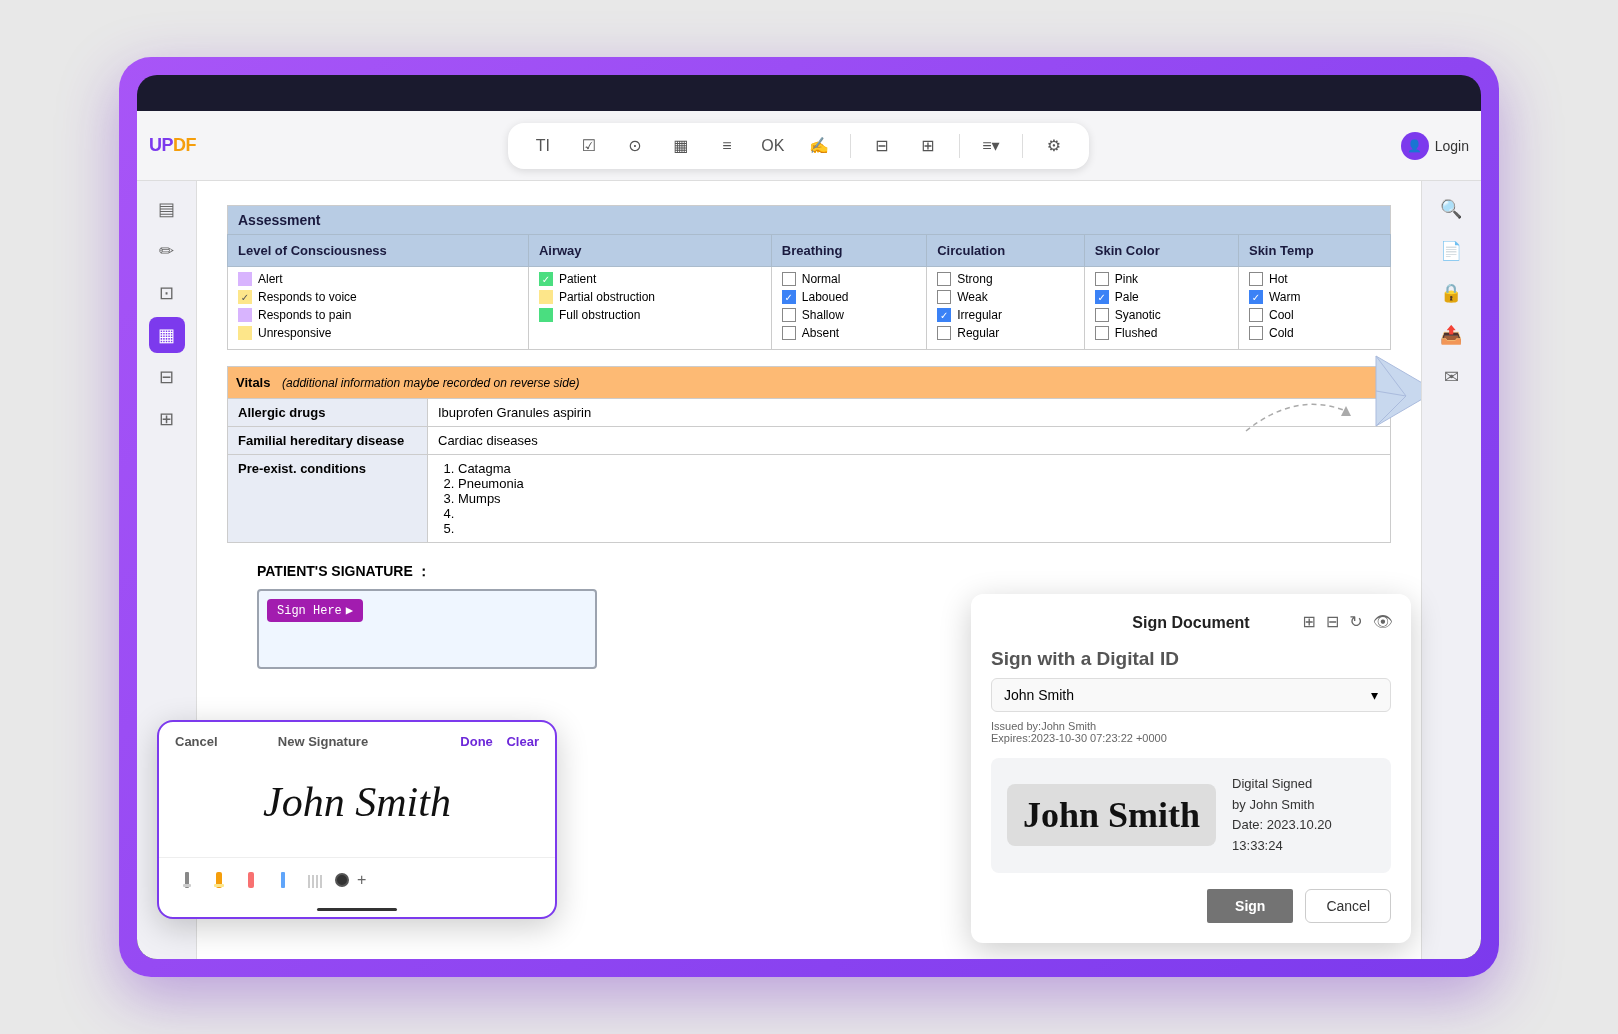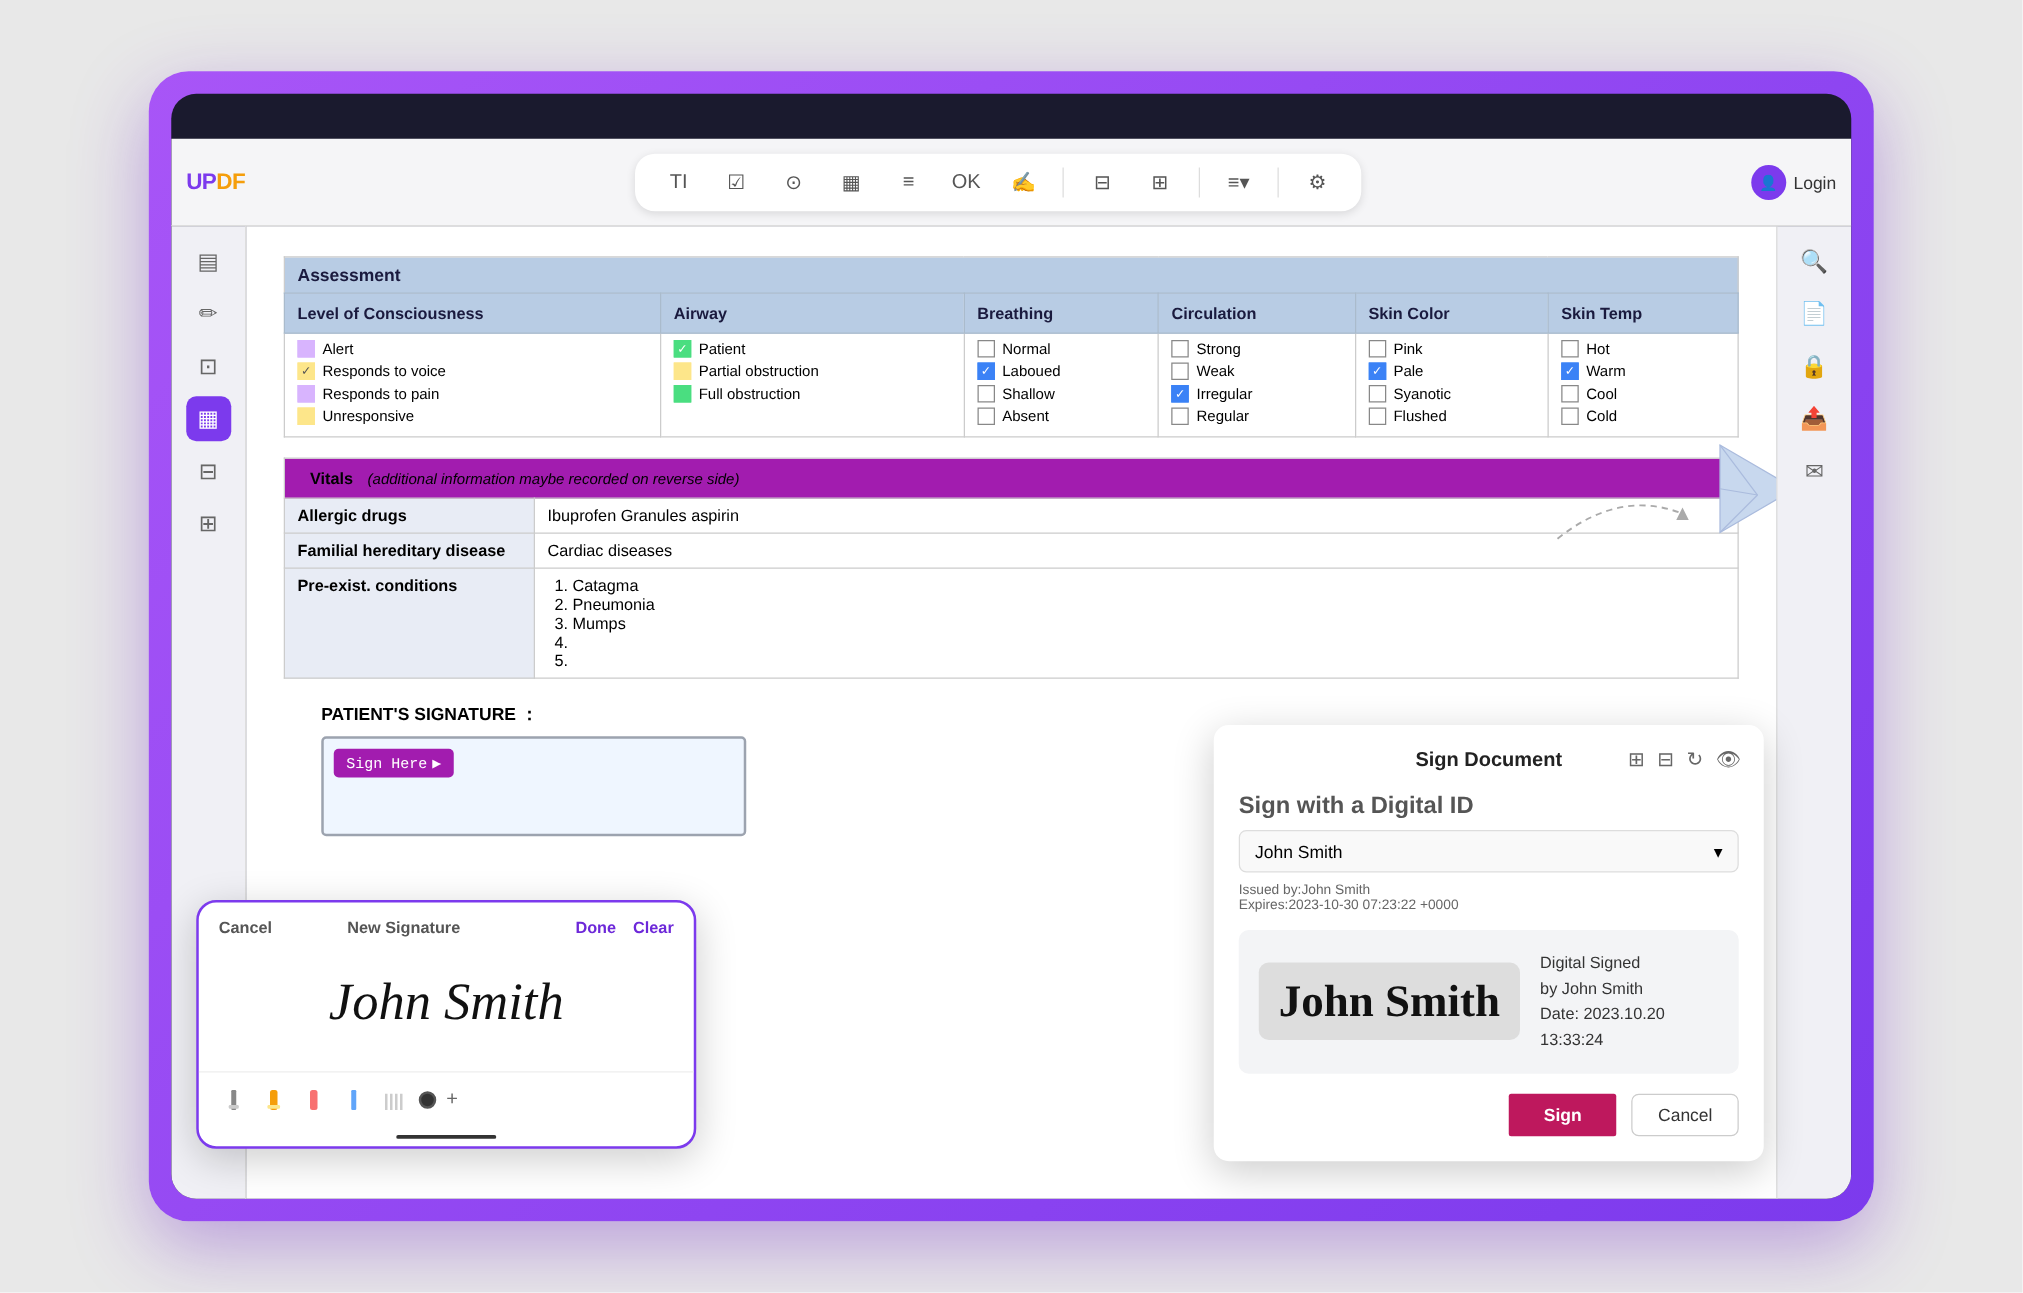--- a/index.html
+++ b/index.html
@@ -246,22 +246,22 @@
     
     .vitals-table {
       width: 100%;
       border-collapse: collapse;
       border: 1px solid #ccc;
       font-size: 13px;
       margin-top: 16px;
     }
 
     .vitals-header {
-      background: #a21caf;
-      padding: 8px 20px;
+      background: #fdba74;
+      padding: 8px 8px;
     }
 
     .vitals-row td {
       border: 1px solid #ccc;
       padding: 6px 10px;
       vertical-align: top;
     }
 
     .vitals-row td:first-child {
       font-weight: bold;
@@ -471,21 +471,21 @@
       line-height: 1.6;
     }
 
     .sign-doc-buttons {
       display: flex;
       gap: 12px;
       justify-content: flex-end;
     }
 
     .btn-sign {
-      background: #be185d;
+      background: #737373;
       color: white;
       border: none;
       border-radius: 2px;
       padding: 8px 28px;
       font-size: 14px;
       cursor: pointer;
       font-weight: bold;
     }
 
     .btn-cancel {
@@ -801,21 +801,21 @@
             <line x1="12" y1="5" x2="12" y2="18" stroke="#ccc" stroke-width="2"></line>
             <line x1="16" y1="5" x2="16" y2="18" stroke="#ccc" stroke-width="2"></line>
           </svg>
         </div>
         <div class="color-dot"></div>
         <span style="font-size:16px; color:#666; cursor:pointer;">+</span>
       </div>
       <div style="height:3px; width:80px; background:#333; border-radius:2px; margin: 6px auto 6px;"></div>
     </div>
 
-    <div class="sign-doc-panel" style="position:absolute; bottom:30px; right:70px; z-index:20;">
+    <div class="sign-doc-panel" style="position:absolute; bottom:16px; right:70px; z-index:20;">
       <div class="sign-doc-title">Sign Document</div>
       <div class="sign-doc-panel-icons">
         <span>⊞</span>
         <span>⊟</span>
         <span>↻</span>
         <span>👁</span>
       </div>
       <div class="sign-with-label">Sign with a Digital ID</div>
       <div class="digital-id-select">
         <span>John Smith</span>

